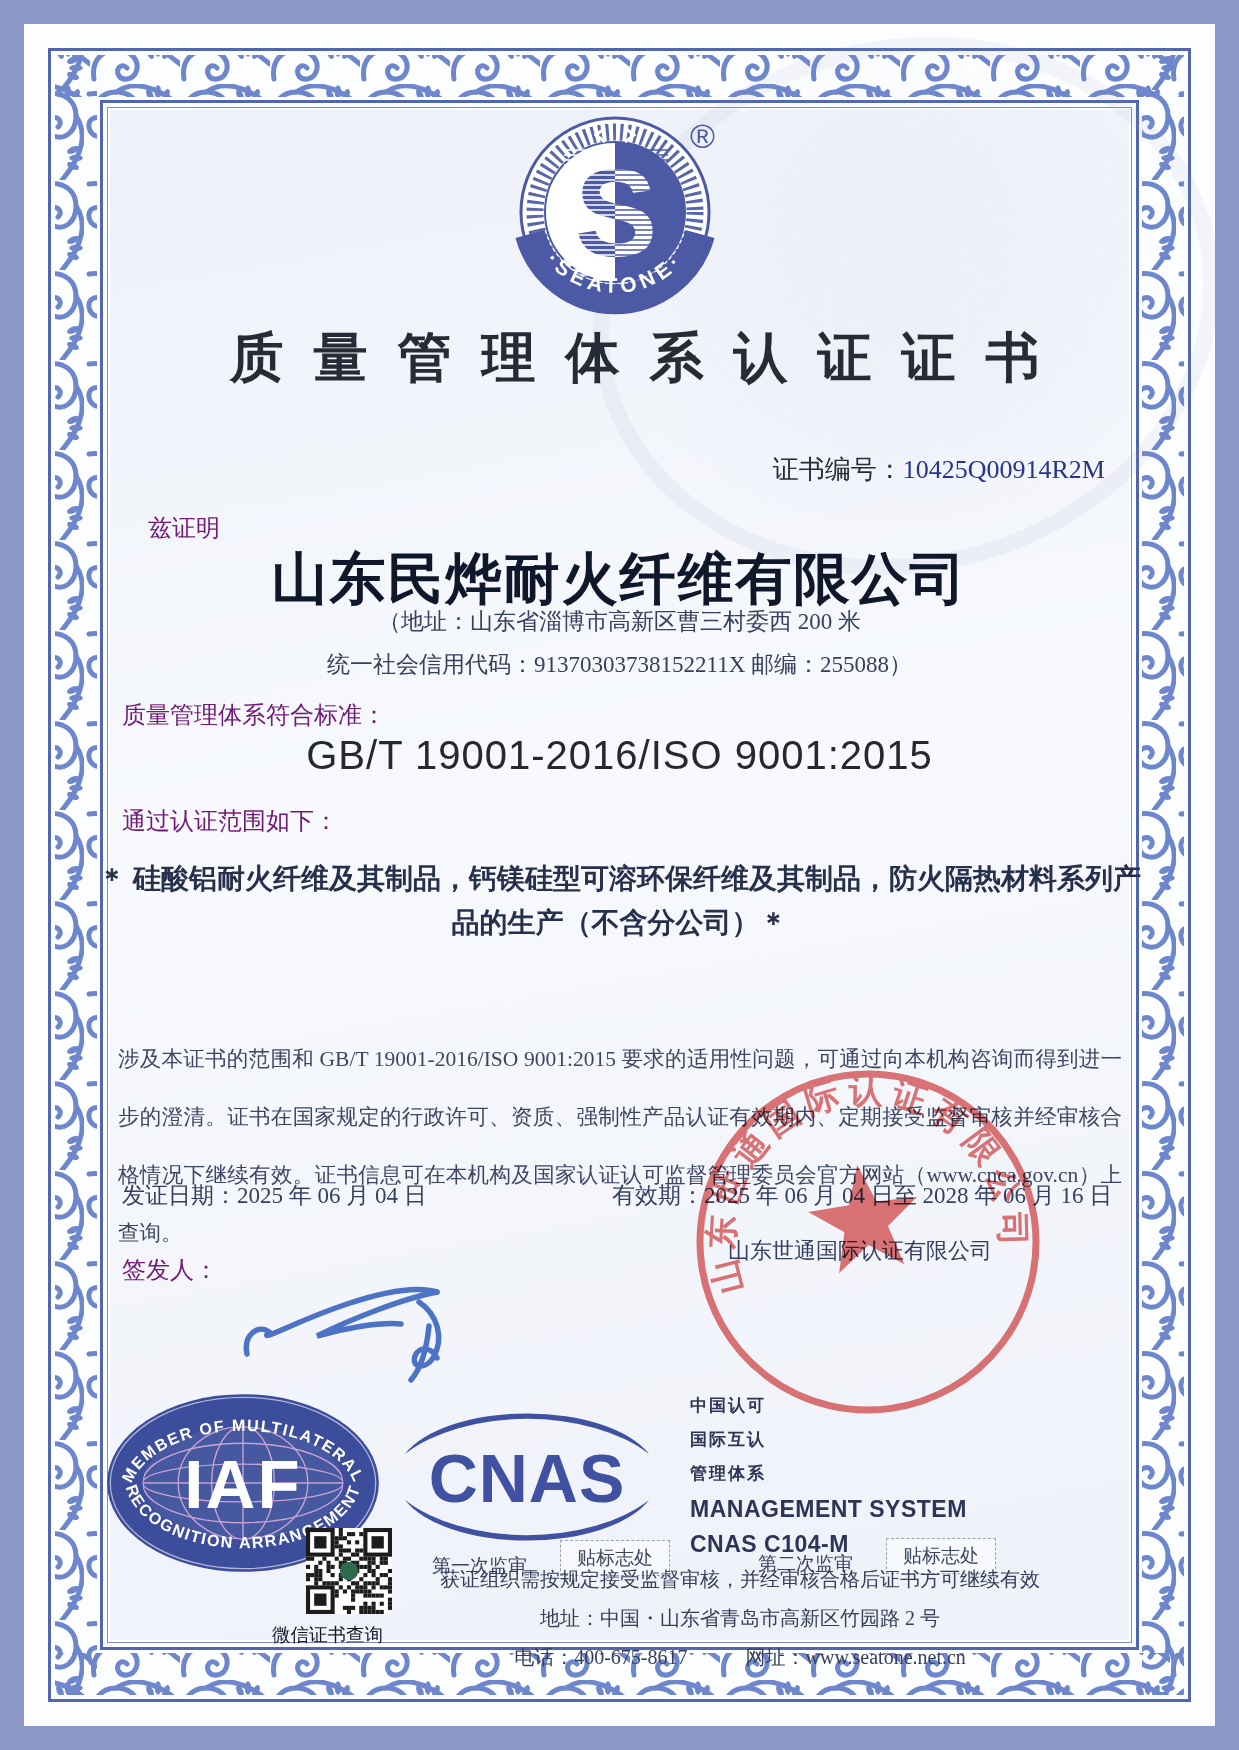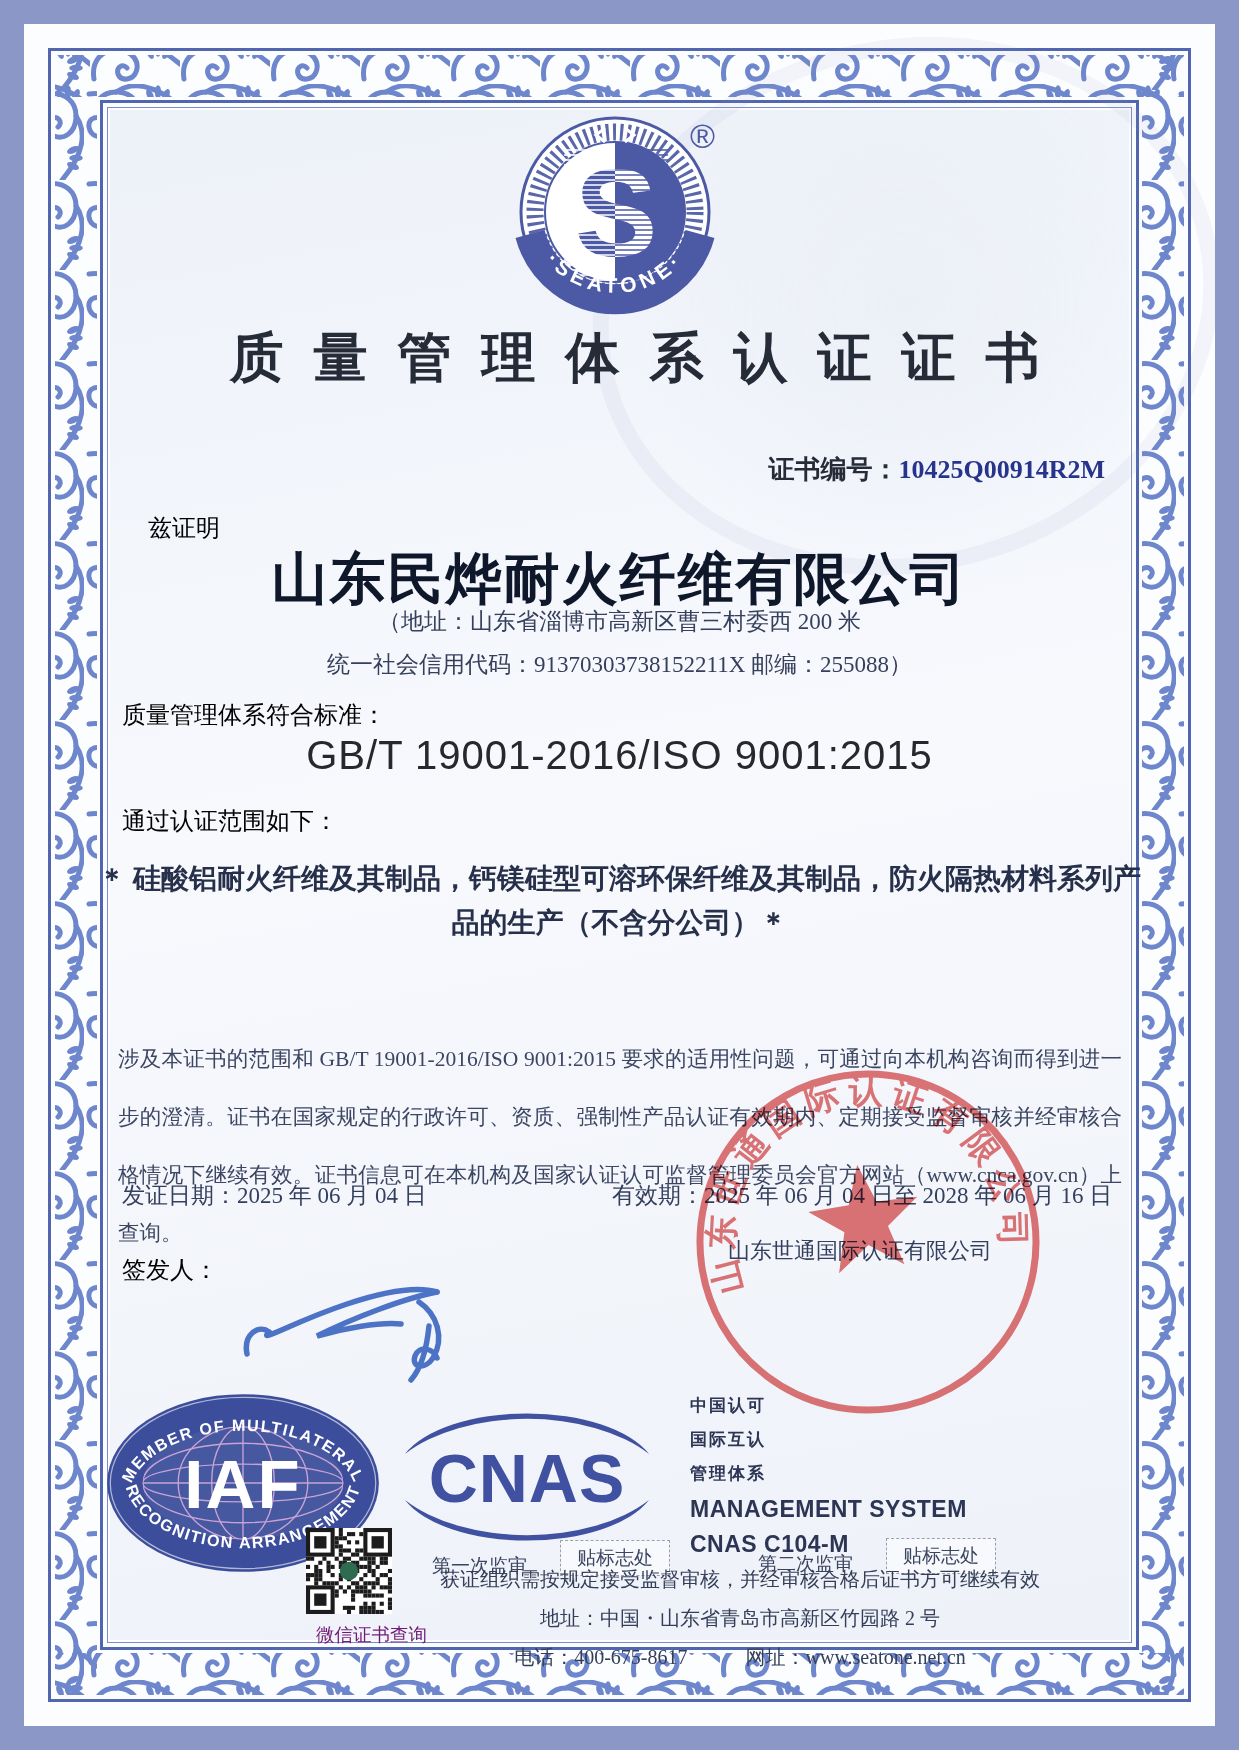--- a/index.html
+++ b/index.html
@@ -10,43 +10,43 @@
   .line-inner1{position:absolute;inset:100px;border:3px solid #5166ae;}
   .line-inner2{position:absolute;inset:107px;border:1px solid #7d8cc2;}
   .content{position:absolute;inset:110px;background:linear-gradient(170deg,#edf1f8 0%,#f7f9fd 45%,#eef1f8 100%);}
   .pattern-overlay{position:absolute;left:0;top:0;width:1239px;height:1750px;pointer-events:none;}
   .watermark{position:absolute;left:590px;top:40px;width:600px;height:500px;border-radius:50%;
              border:16px solid rgba(140,155,195,.09);background:radial-gradient(circle,rgba(195,205,228,.12) 0%,rgba(195,205,228,0) 70%);
              transform:rotate(-14deg);}
   .abs{position:absolute;}
   .center{left:0;width:1239px;text-align:center;}
   .title{top:322px;font-size:54px;font-weight:bold;color:#262b38;letter-spacing:30px;padding-left:30px;}
-  .certno{top:452px;right:134px;font-size:26px;font-weight:bold;color:#262b38;}
+  .certno{top:452px;right:134px;font-size:26px;font-weight:normal;color:#262b38;}
   .certno .num{color:#27348b;font-family:"Liberation Serif",serif;}
-  .lbl{font-size:24px;color:#000000;}
+  .lbl{font-size:24px;color:#701a75;}
   .company{top:520px;font-size:56px;font-weight:bold;color:#0f172a;letter-spacing:2px;margin-top:22px;}
   .addr{font-size:23px;color:#36405c;text-align:center;}
   .standard{top:733px;font-family:"Liberation Sans","DejaVu Sans",sans-serif;font-size:40px;color:#26282e;letter-spacing:1px;}
   .scope{font-size:28px;font-weight:bold;color:#27304a;}
   .para{left:118px;top:1030px;width:1004px;font-size:21.5px;line-height:58px;color:#3c4663;text-align:justify;}
   .dateline{font-size:23px;color:#333f5e;}
   .issuer{left:728px;top:1236px;font-size:22px;color:#333f5e;}
   .signature{left:235px;top:1268px;width:240px;height:115px;}
   .stamp{left:690px;top:1064px;width:356px;height:356px;opacity:.82;mix-blend-mode:multiply;transform:rotate(-8deg);}
   .iaf{left:104px;top:1390px;width:278px;height:186px;}
   .cnas{left:386px;top:1392px;width:282px;height:170px;}
   .accr{left:690px;top:1394px;font-family:"Liberation Sans","DejaVu Sans",sans-serif;color:#2c3554;}
   .accr .cjk{font-size:17px;font-weight:700;margin-bottom:11px;letter-spacing:2px;}
   .accr .en{font-size:23px;font-weight:700;margin-bottom:8px;letter-spacing:.5px;}
   .surv-lbl{font-size:19px;color:#3a4560;}
   .surv-box{font-size:19px;color:#3a4560;border:1.5px dashed #9aa0ad;padding:4px 16px;background:rgba(255,255,255,.5);}
   .footer-block{left:390px;top:1566px;width:700px;text-align:center;color:#343e58;}
   .footer-block .fl{font-size:20px;margin-bottom:12px;}
   .qr{left:306px;top:1528px;width:86px;height:86px;}
-  .qr-caption{left:272px;top:1622px;width:155px;text-align:right;font-size:18.5px;color:#701a75;}
+  .qr-caption{left:272px;top:1622px;width:155px;text-align:left;font-size:18.5px;color:#0f172a;}
   svg text{font-family:"Liberation Sans","DejaVu Sans",sans-serif;}
 </style>
 </head>
 <body>
 
 <div class="page">
 
   <div class="mat"></div>
 
   <svg class="pattern-overlay" viewBox="0 0 1239 1750">

